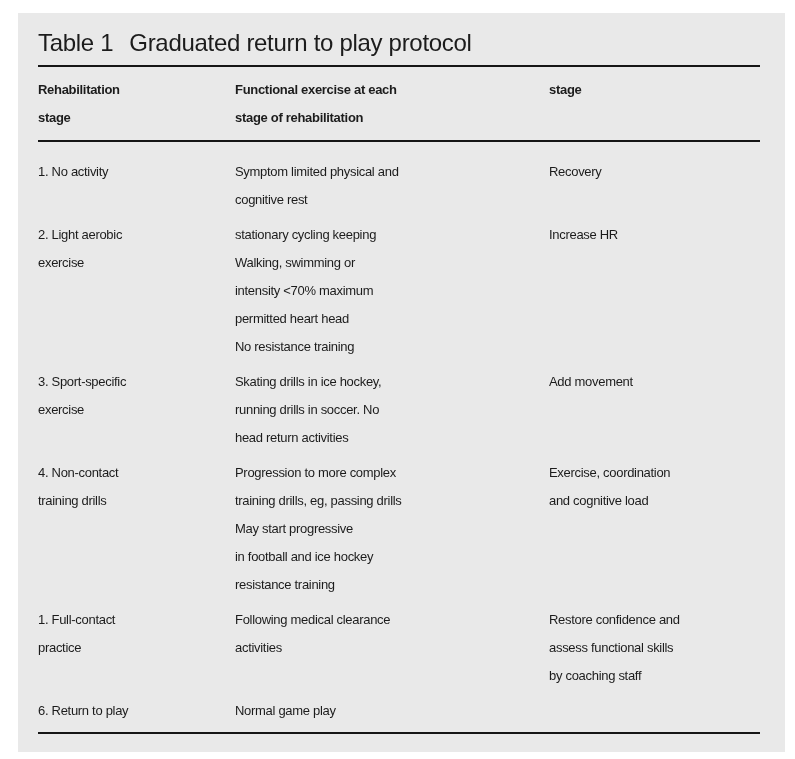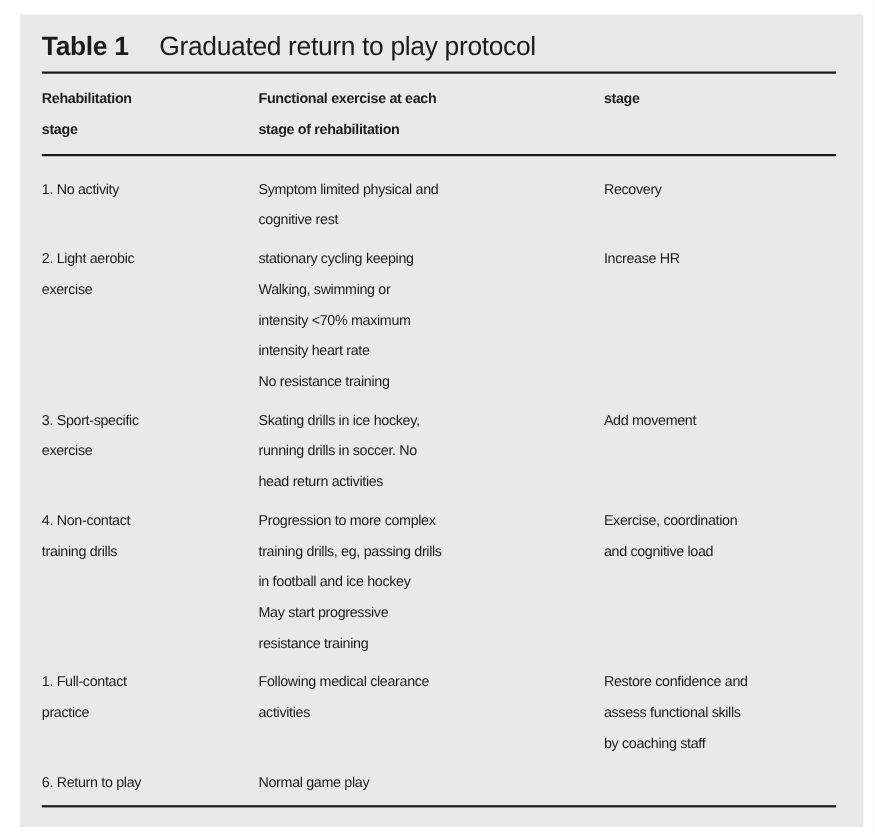--- a/index.html
+++ b/index.html
@@ -26,22 +26,22 @@
     color: #1c1c1c;
   }
   .title {
     padding-top: 14px;
     font-size: 24px;
     line-height: 32px;
     letter-spacing: -0.3px;
     white-space: nowrap;
   }
   .title-label {
-    font-weight: bold;
-    margin-right: 28px;
+    font-weight: normal;
+    margin-right: 16px;
   }
   .rule {
     height: 2px;
     background: #161616;
   }
   .rule.after-title { margin-top: 6px; }
   .rule.after-header { margin-top: 8px; }
   .rule.bottom { margin-top: 0; }
   .grid {
     display: grid;
@@ -99,21 +99,21 @@
         </div>
         <div class="grid row">
           <div class="cell">
             <div class="line">2. Light aerobic</div>
             <div class="line">exercise</div>
           </div>
           <div class="cell">
             <div class="line">stationary cycling keeping</div>
             <div class="line">Walking, swimming or</div>
             <div class="line">intensity &lt;70% maximum</div>
-            <div class="line">intensity heart rate</div>
+            <div class="line">permitted heart head</div>
             <div class="line">No resistance training</div>
           </div>
           <div class="cell">
             <div class="line">Increase HR</div>
           </div>
         </div>
         <div class="grid row">
           <div class="cell">
             <div class="line">3. Sport-specific</div>
             <div class="line">exercise</div>
@@ -128,22 +128,22 @@
           </div>
         </div>
         <div class="grid row">
           <div class="cell">
             <div class="line">4. Non-contact</div>
             <div class="line">training drills</div>
           </div>
           <div class="cell">
             <div class="line">Progression to more complex</div>
             <div class="line">training drills, eg, passing drills</div>
+            <div class="line">May start progressive</div>
             <div class="line">in football and ice hockey</div>
-            <div class="line">May start progressive</div>
             <div class="line">resistance training</div>
           </div>
           <div class="cell">
             <div class="line">Exercise, coordination</div>
             <div class="line">and cognitive load</div>
           </div>
         </div>
         <div class="grid row">
           <div class="cell">
             <div class="line">1. Full-contact</div>

